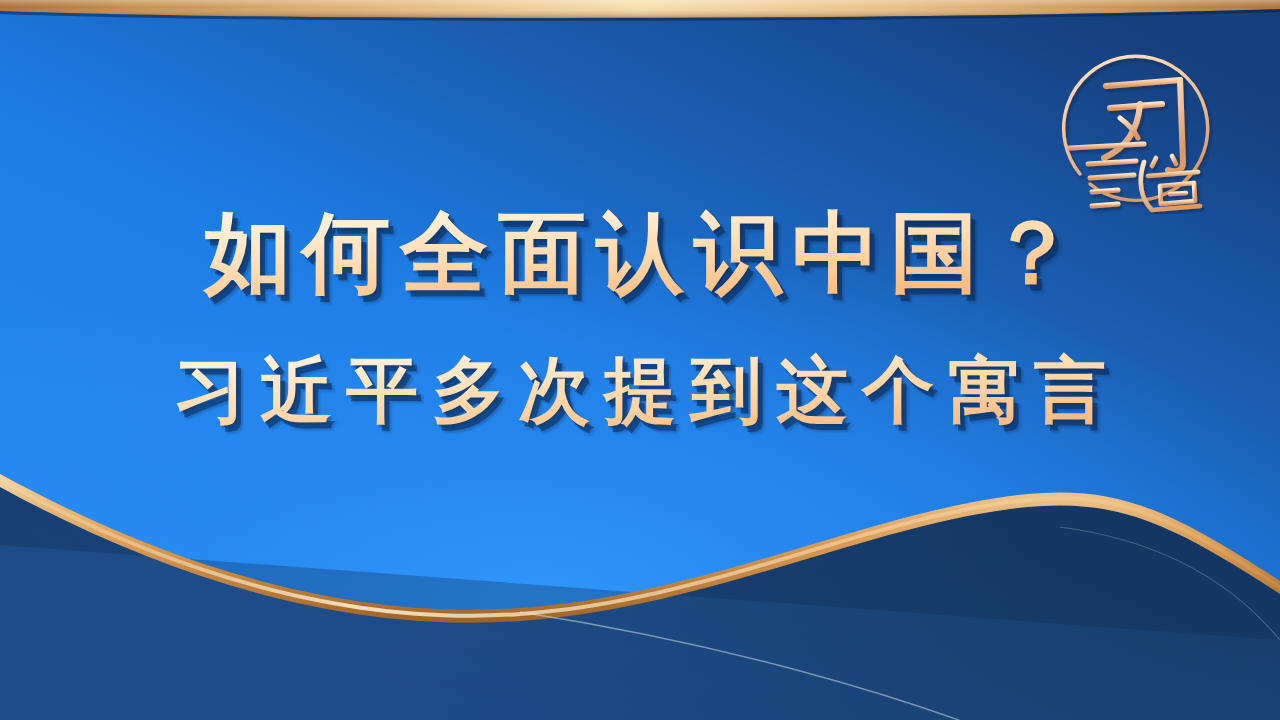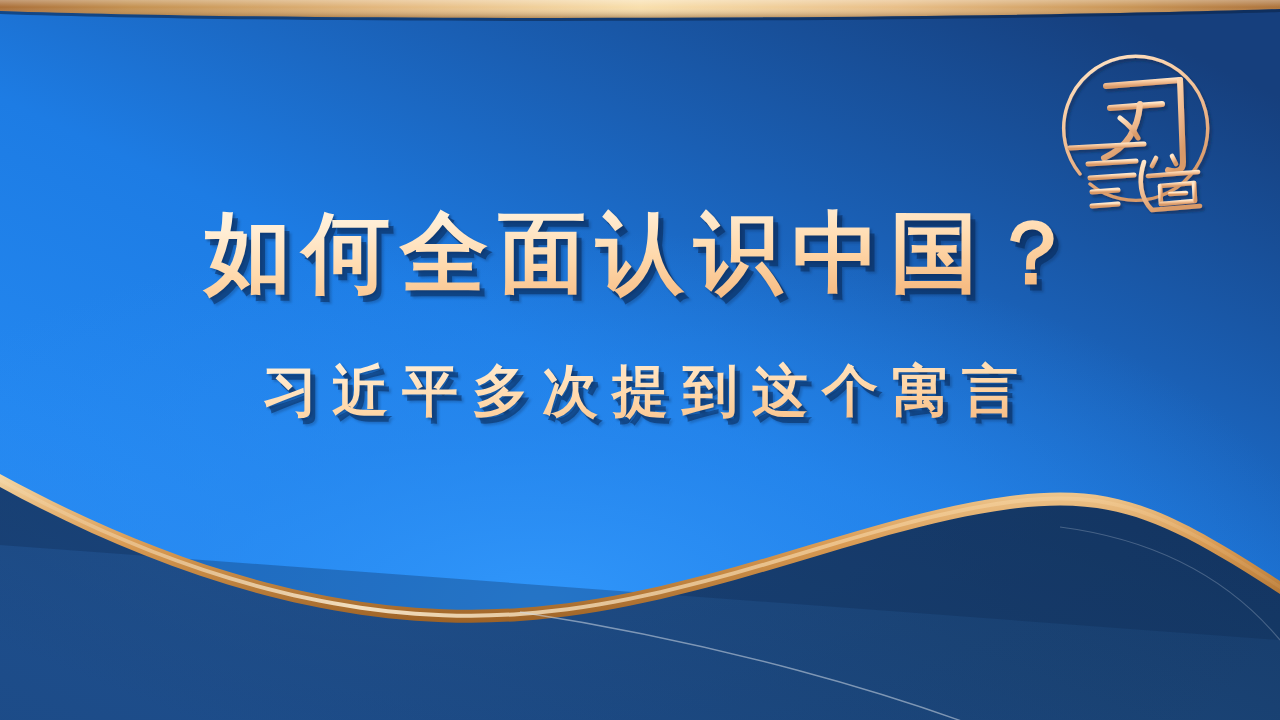--- a/index.html
+++ b/index.html
@@ -74,21 +74,21 @@
     filter: drop-shadow(5px 6px 0px rgba(10, 40, 85, 0.55))
             drop-shadow(2px 2px 1px rgba(8, 35, 75, 0.45));
   }
   .line-1 {
     font-size: 88px;
     line-height: 112px;
     letter-spacing: 10px;
     padding-left: 10px;
   }
   .line-2 {
-    font-size: 56px;
+    font-size: 72px;
     line-height: 112px;
     letter-spacing: 14px;
     padding-left: 14px;
     margin-top: 26px;
   }
 </style>
 </head>
 <body>
 
 <div id="poster">

